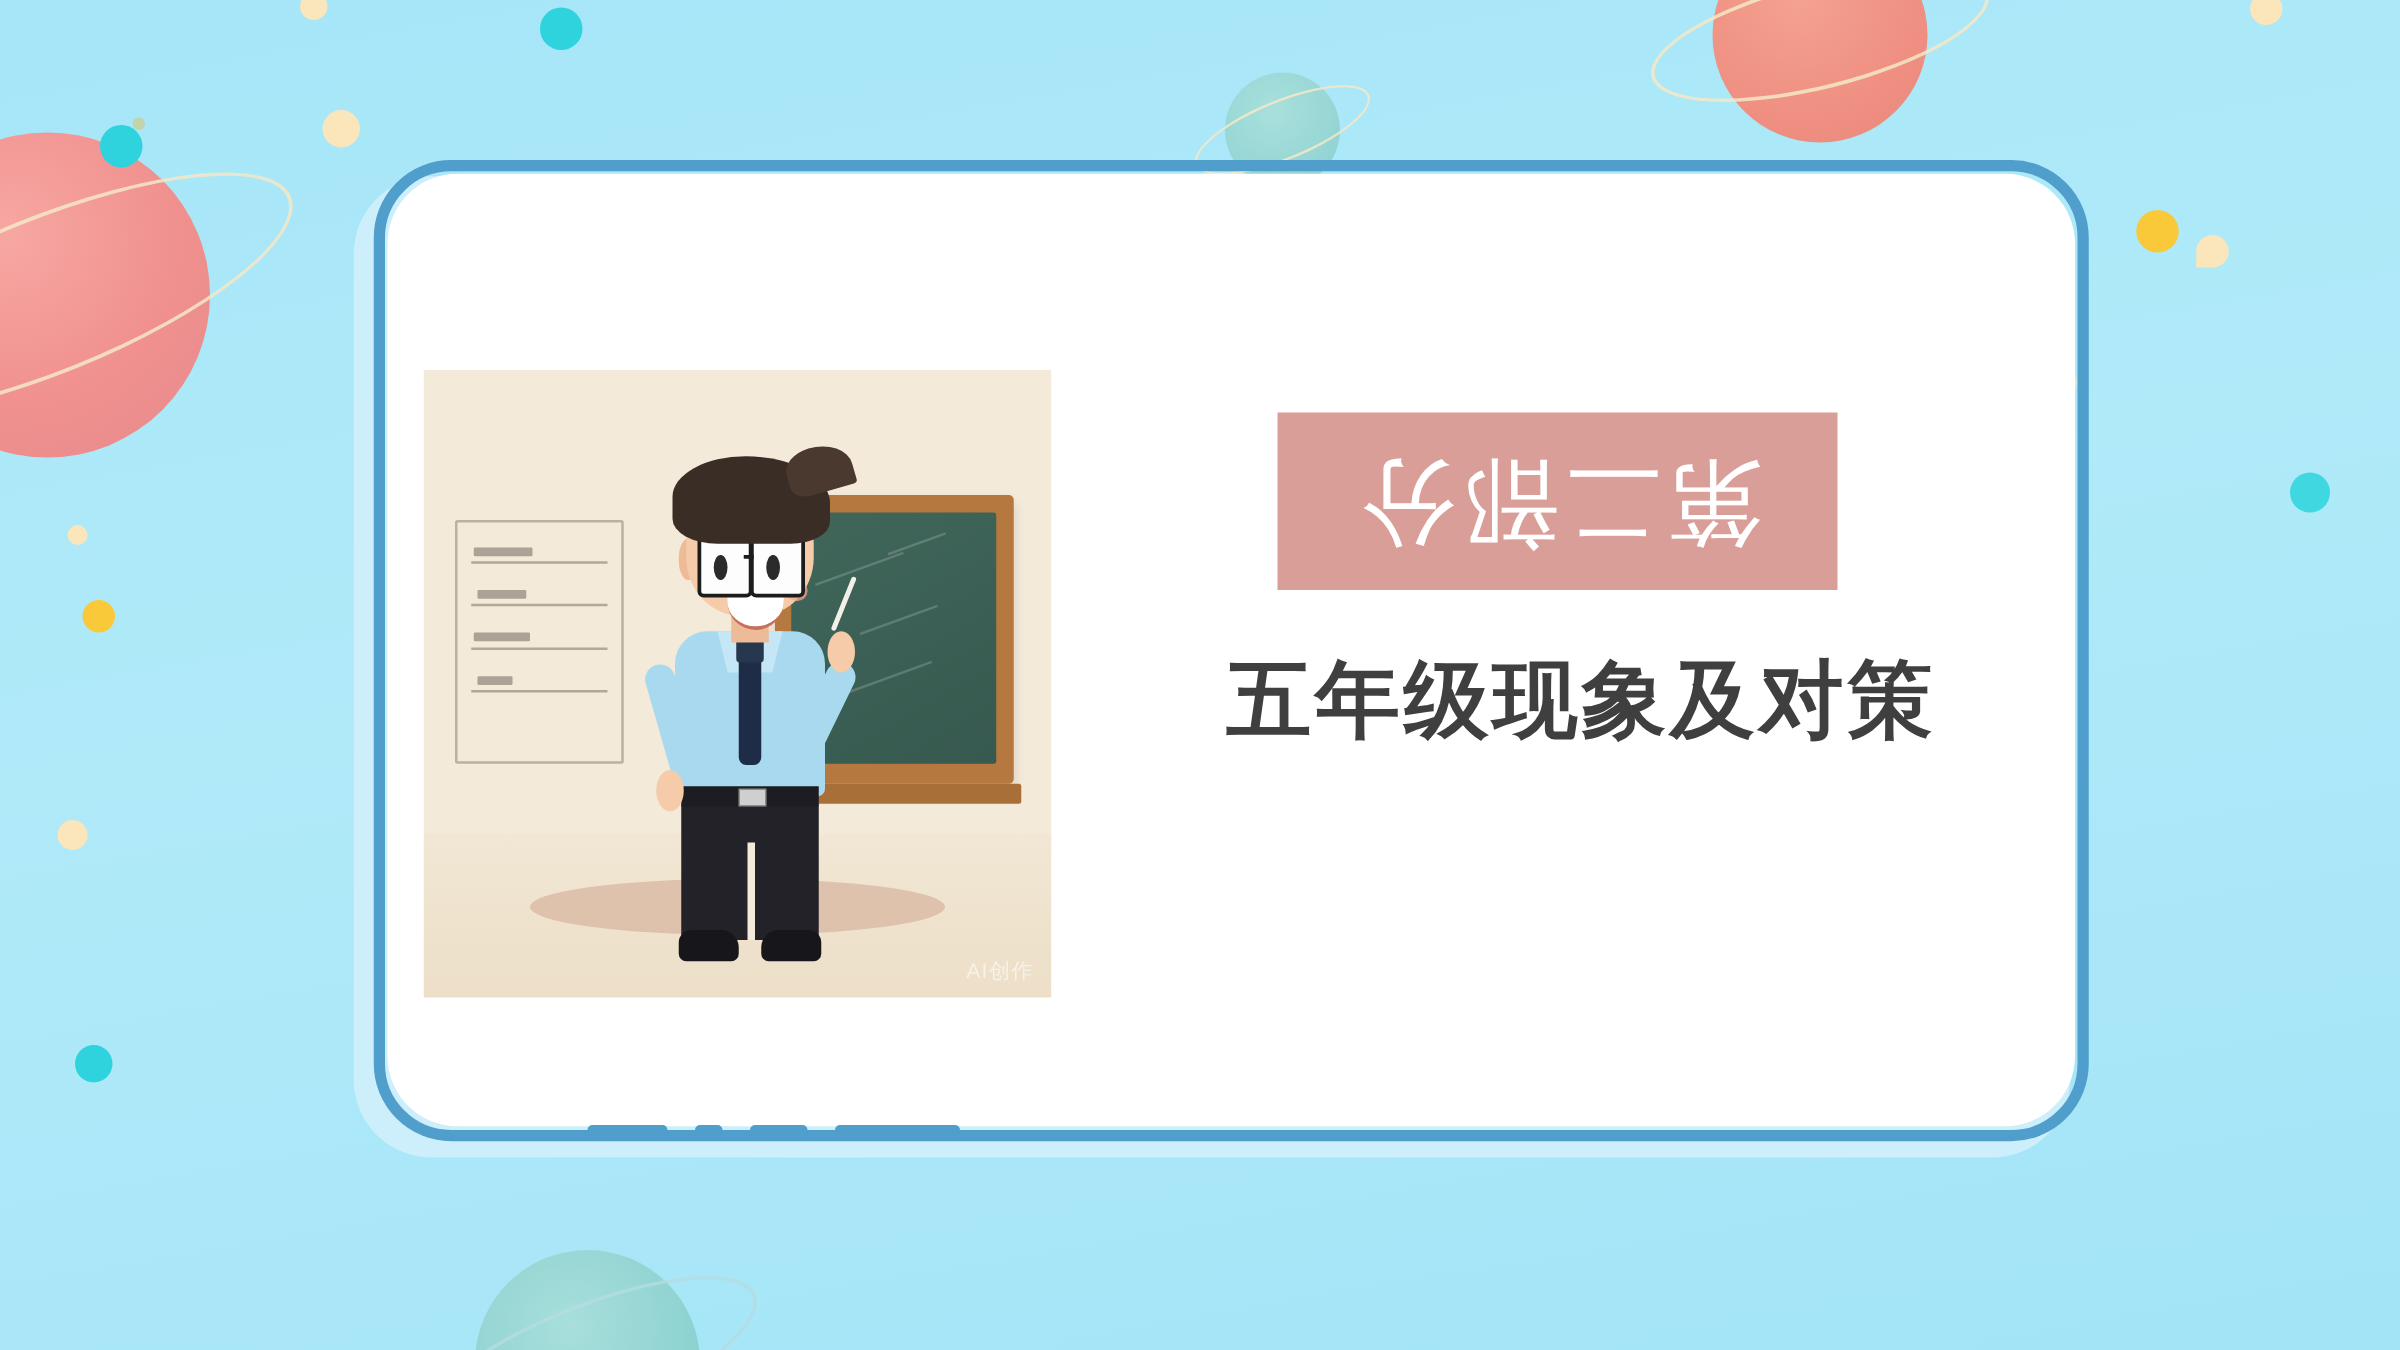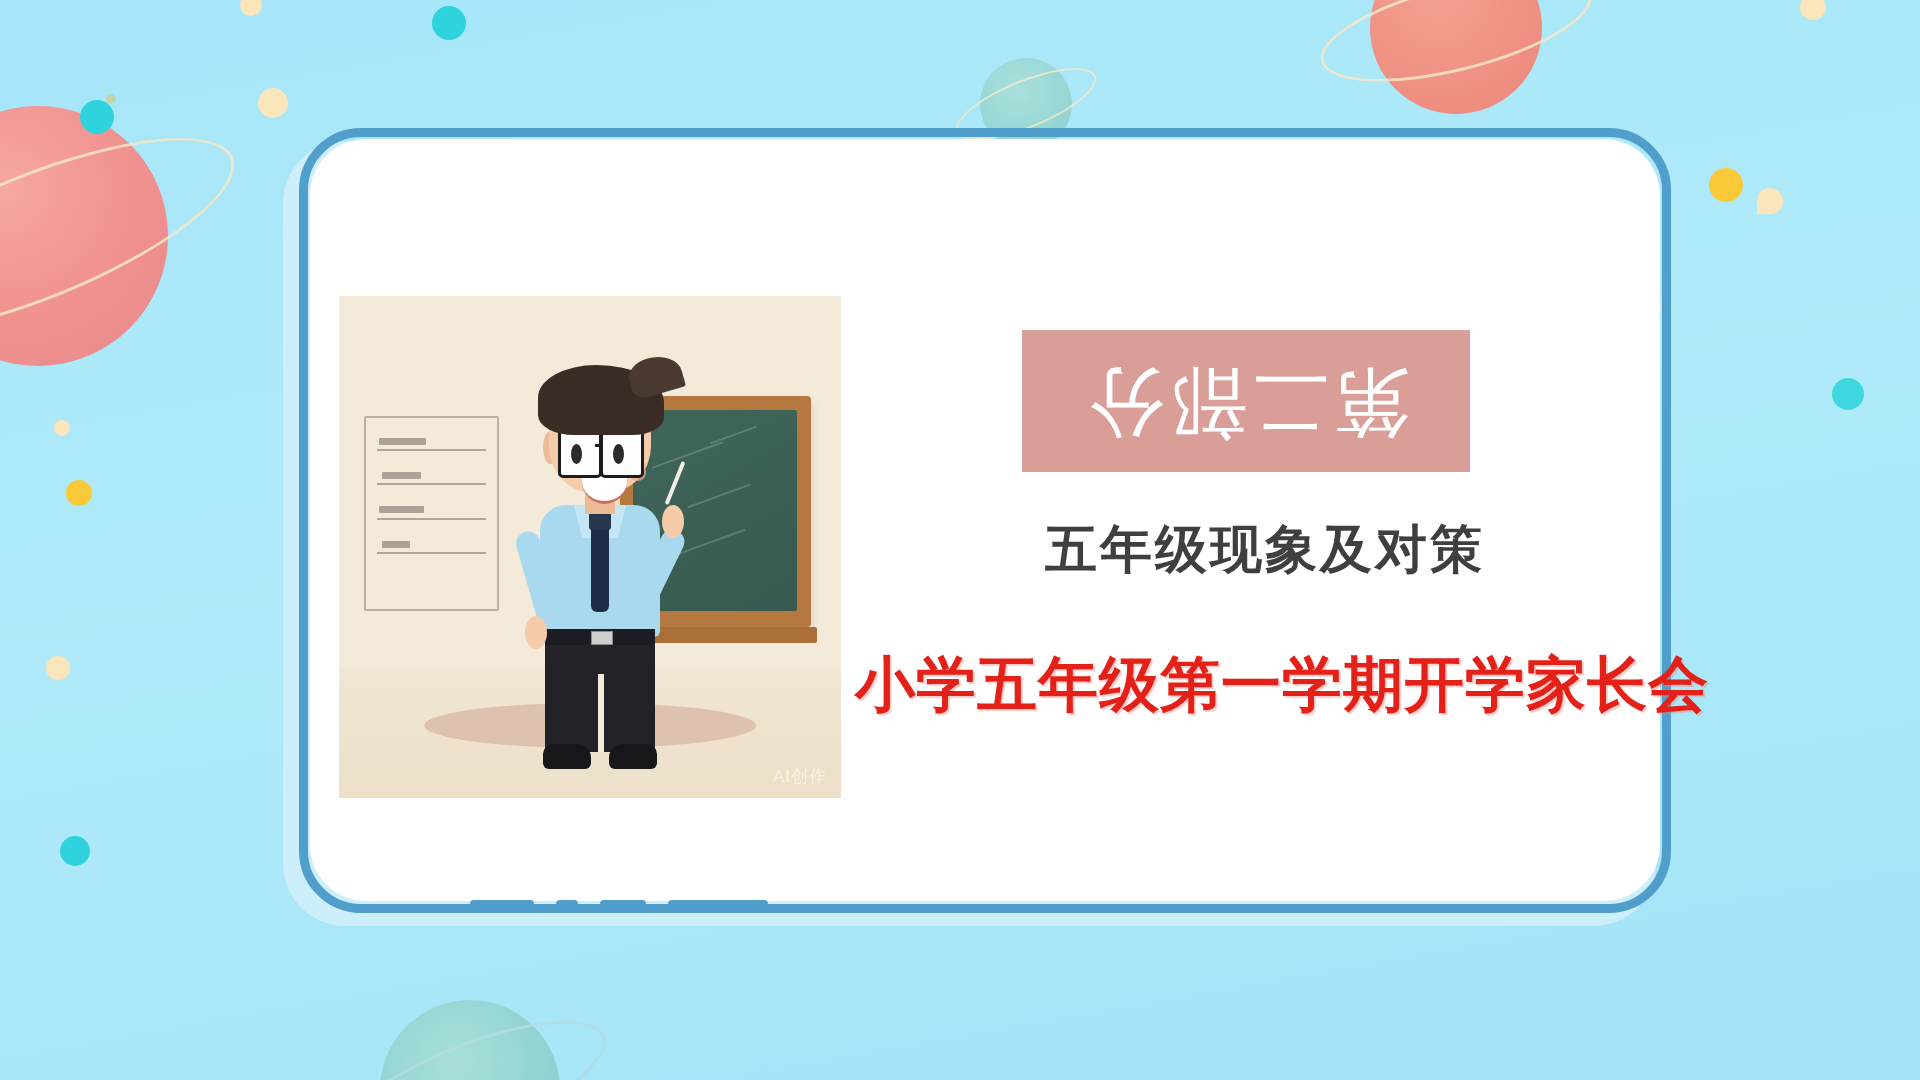--- a/index.html
+++ b/index.html
@@ -180,21 +180,21 @@
     background:#da9e98;display:flex;align-items:center;justify-content:center;
   }
   #section-banner-label{
     transform:rotate(180deg);
     color:#ffffff;font-size:76px;letter-spacing:6px;
     font-family:"DejaVu Sans","Liberation Sans",sans-serif;font-weight:300;
     white-space:nowrap;
   }
   #main-title{
     position:absolute;left:955px;top:515px;width:620px;
-    color:#3f3f3f;font-size:52px;font-weight:bold;letter-spacing:3px;
+    color:#3f3f3f;font-size:68px;font-weight:bold;letter-spacing:3px;
     text-align:center;white-space:nowrap;
   }
   #sub-title{
     position:absolute;left:855px;top:645px;width:820px;
     color:#e32119;font-size:60px;font-weight:bold;letter-spacing:1px;
     text-align:center;white-space:nowrap;
     text-shadow:2px 2px 0 rgba(255,120,110,.35);
   }
 </style>
 </head>
@@ -301,15 +301,14 @@
 
     <div id="ill-watermark">AI创作</div>
   </div>
 
   <div id="section-banner">
     <span id="section-banner-label">第二部分</span>
   </div>
 
   <div id="main-title">五年级现象及对策</div>
 
-  <div id="sub-title">小学五年级第一学期开学家长会</div>
 
 </div>
 
 </body></html>

